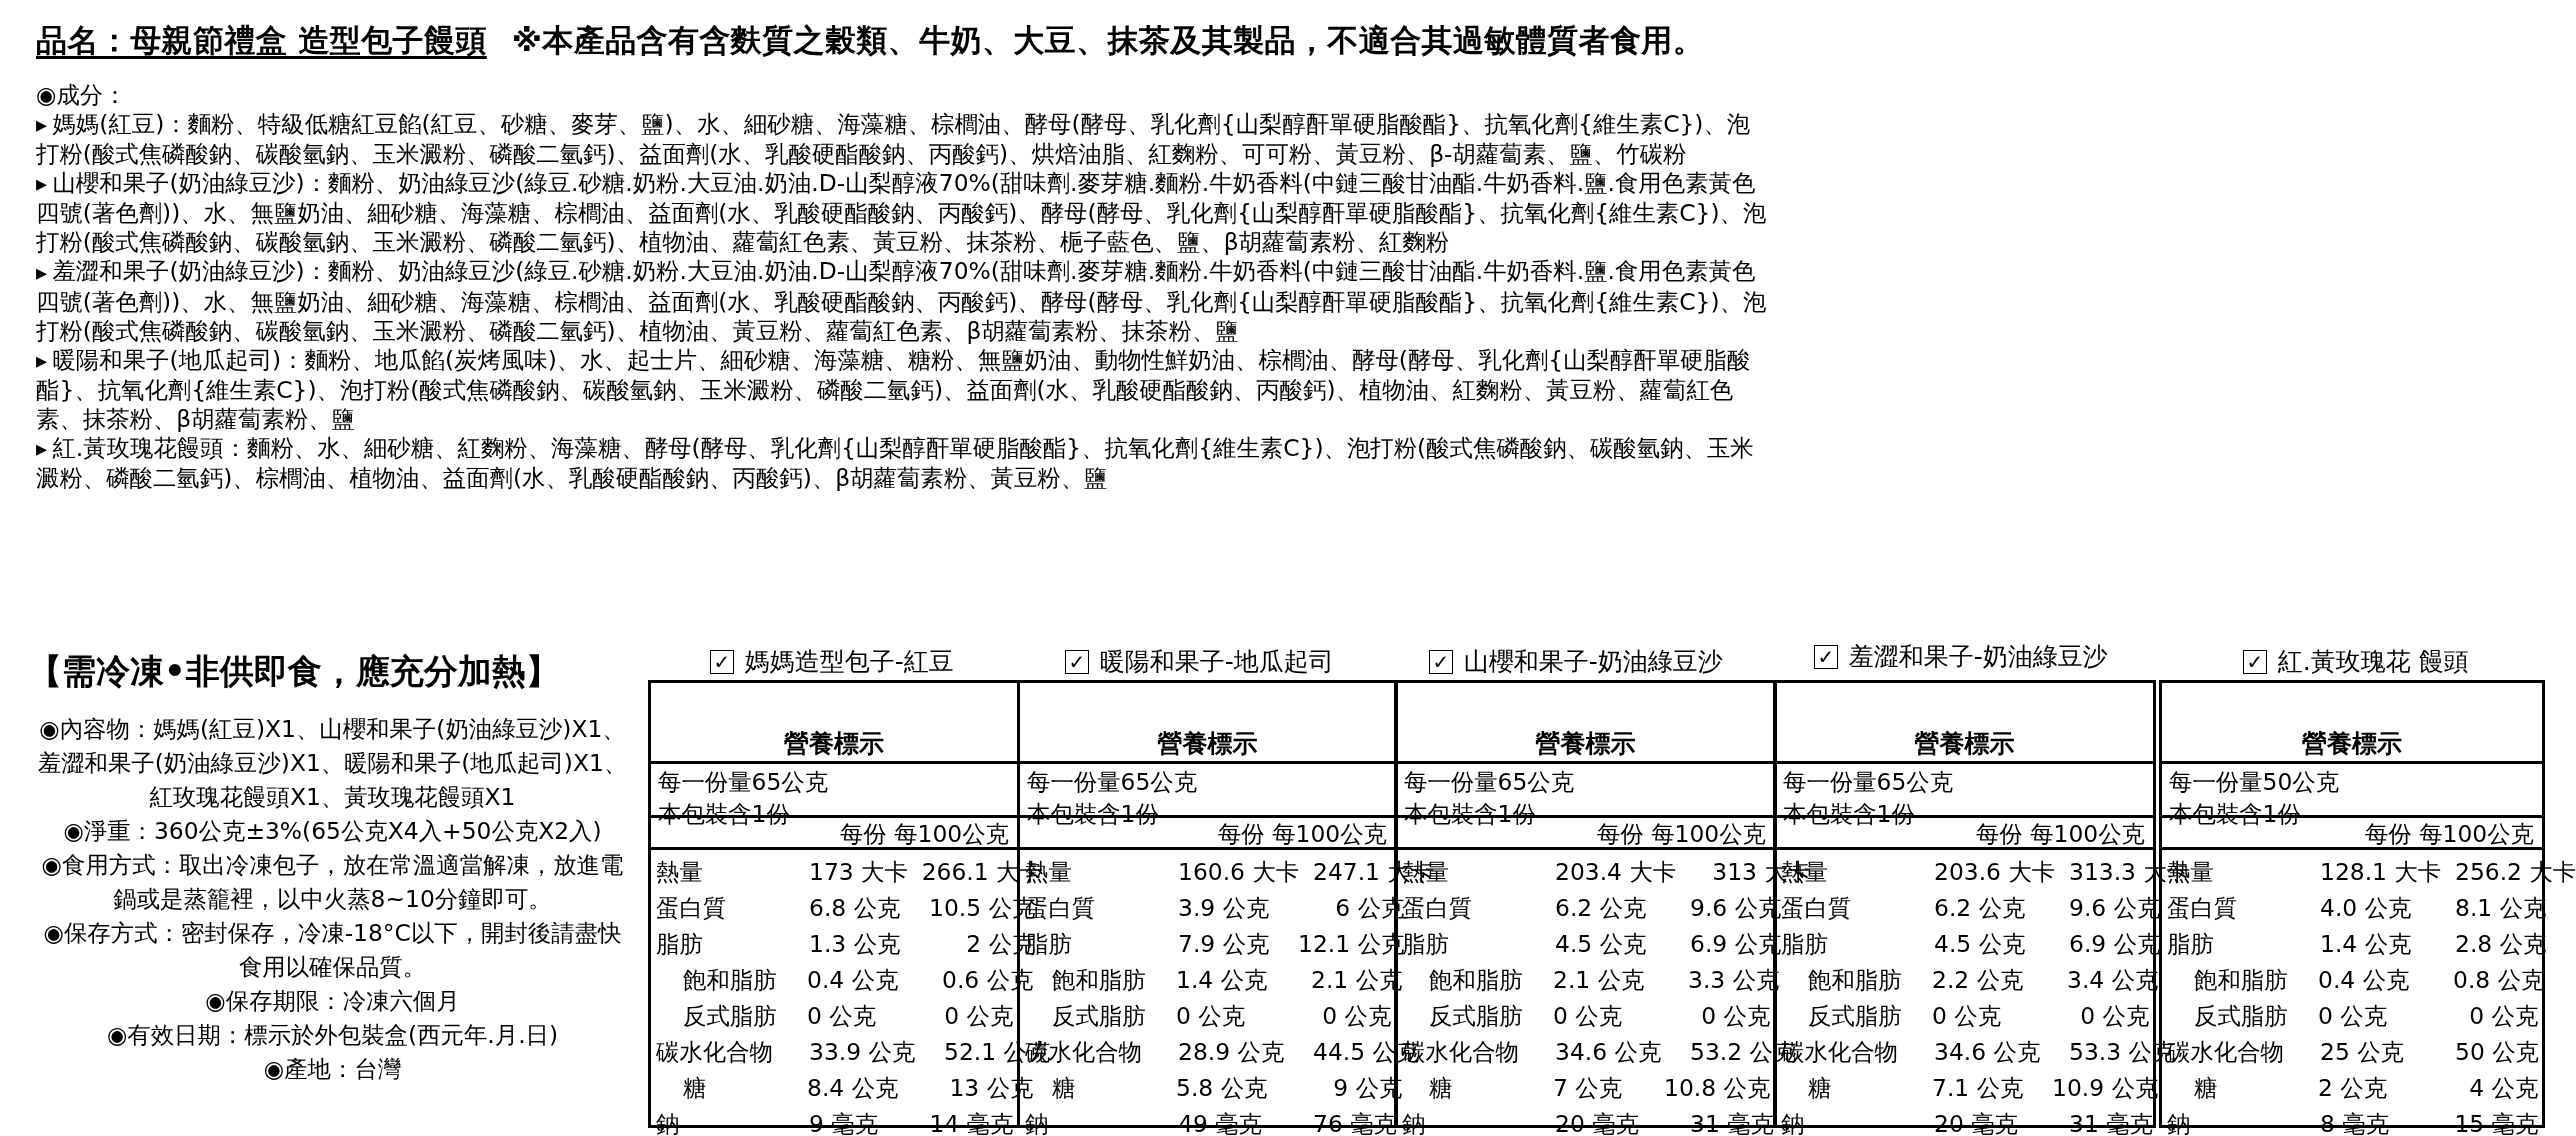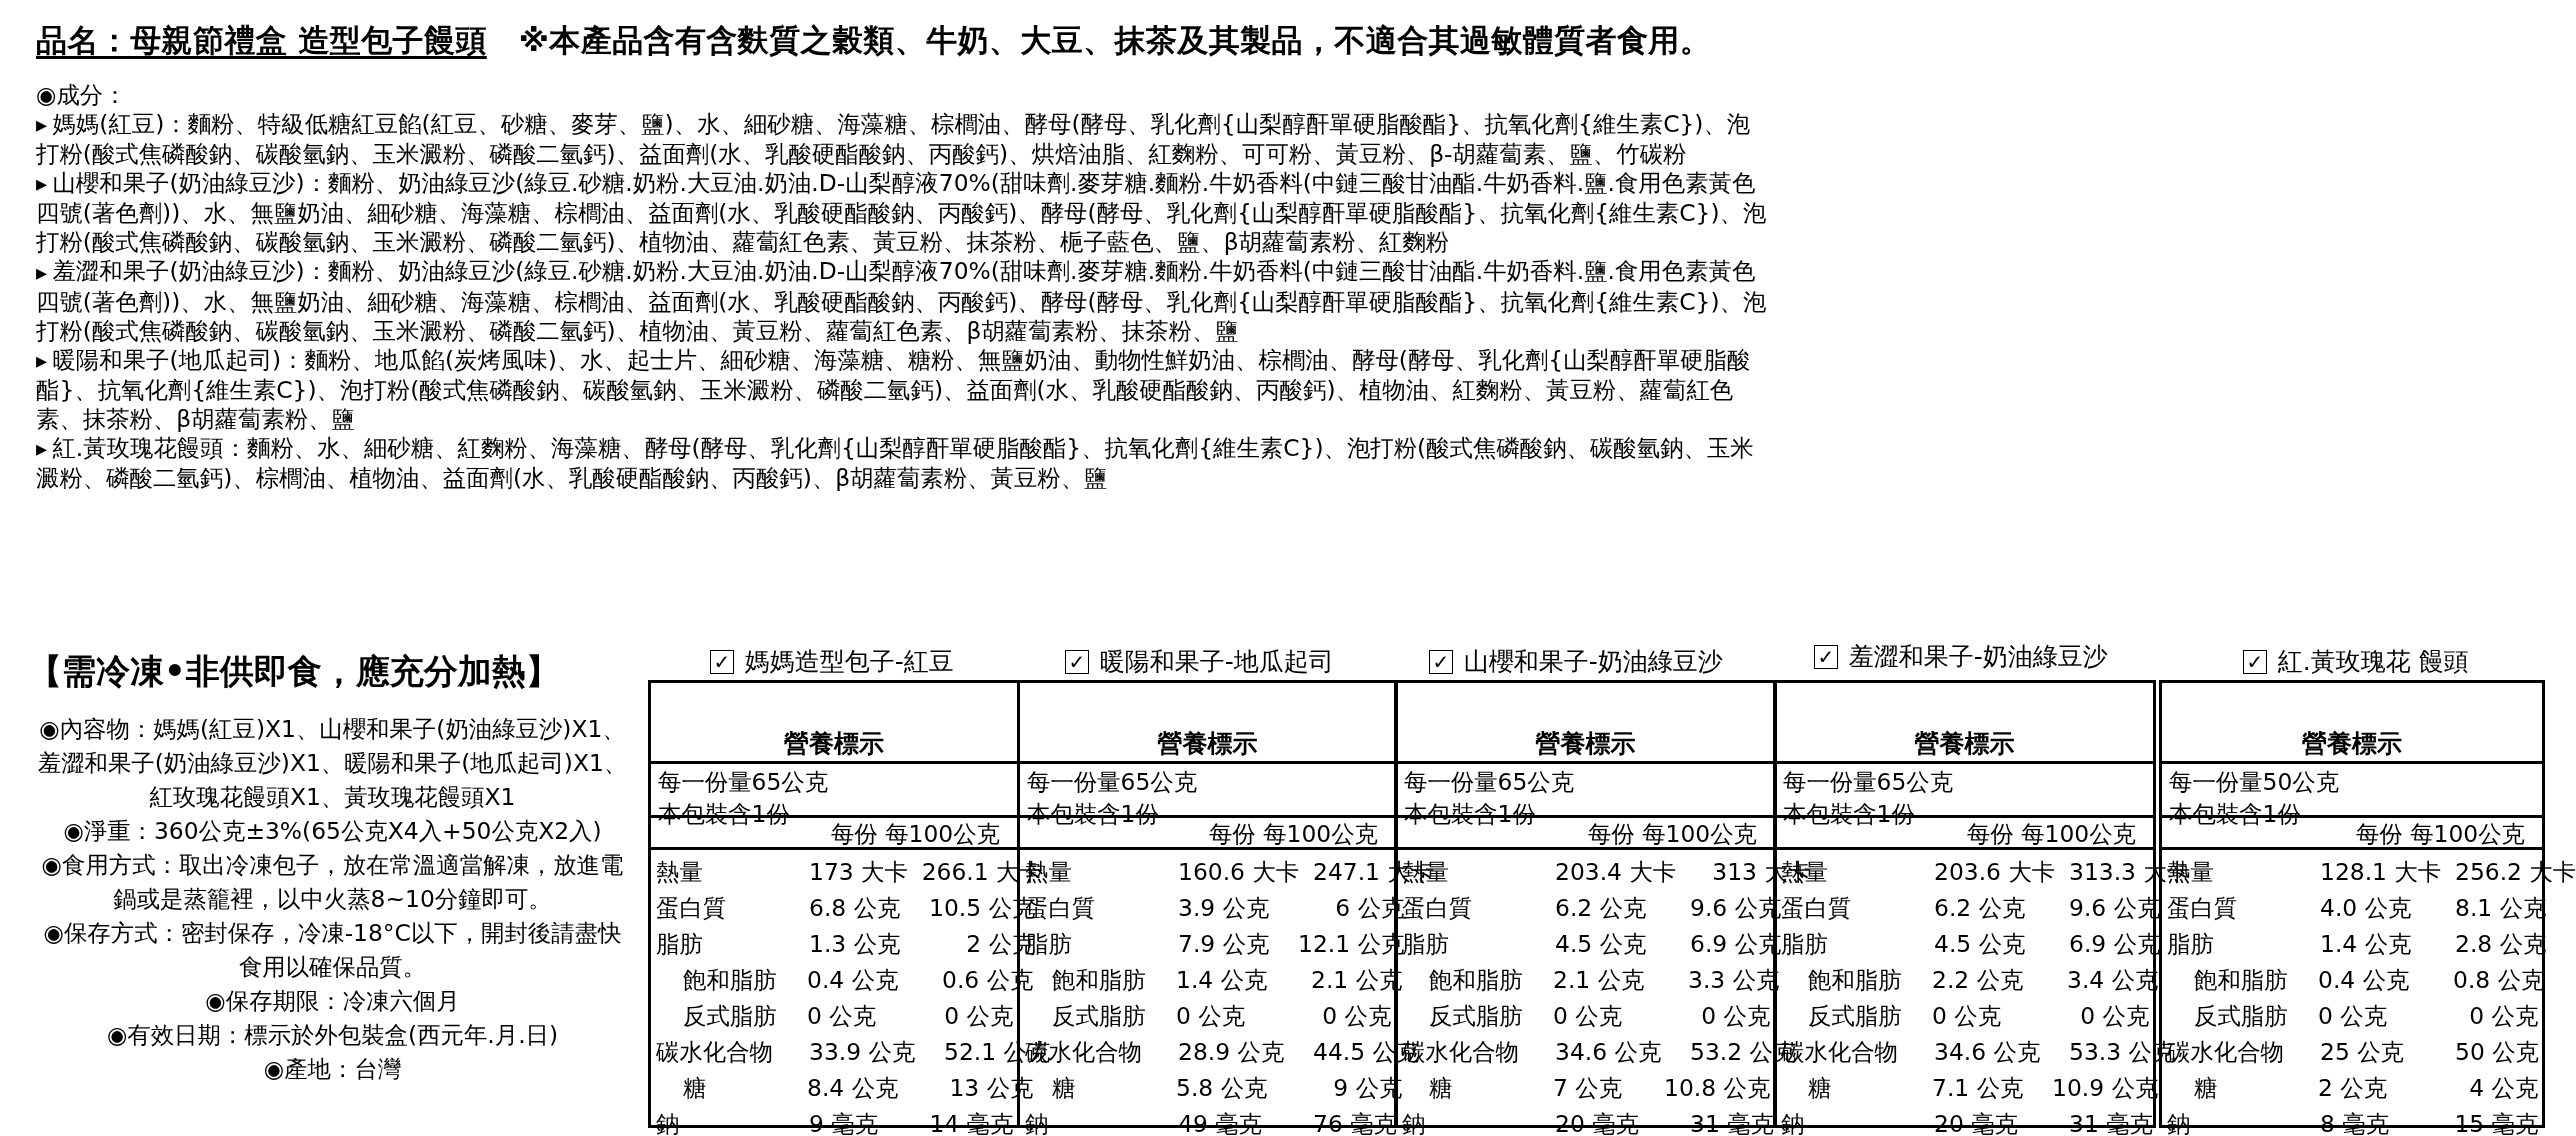--- a/index.html
+++ b/index.html
@@ -1,32 +1,32 @@
 <!DOCTYPE html>
 <html style="font-size:14.4px"><head>
 <meta charset="utf-8">
 <style>
   html, body { margin:0; padding:0; background:#ffffff; }
   body { width:2576px; height:1137px; position:relative; overflow:hidden; color:#000; font-family:"DejaVu Sans","Liberation Sans",sans-serif; }
   .title-line { position:absolute; left:36px; top:20px; font-size:31px; font-weight:bold; white-space:nowrap; letter-spacing:0.4px; }
   .title-line .name { text-decoration:underline; text-decoration-thickness:2.7px; text-underline-offset:5.4px; }
-  .title-line .warn { margin-left:32px; }
+  .title-line .warn { margin-left:25px; }
   .ingredients { position:absolute; left:36px; top:81px; width:1735px; font-size:23.4px; line-height:29px; }
   .ingredients .label { display:block; }
   .ing-item { display:block; }
   .ing-item .bullet { font-size:14.4px; margin-right:5.4px; vertical-align:1.8px; }
   .banner { position:absolute; left:28px; top:649px; font-size:34px; font-weight:bold; white-space:nowrap; }
   .info { position:absolute; left:36px; top:712px; width:593px; font-size:23.4px; line-height:34px; }
   .info-item { display:block;text-align:center; }
   .cb-label { position:absolute; top:645px; font-size:25px; white-space:nowrap; display:flex; align-items:center; }
   .cb-box { width:24px; height:24px; border:1.8px solid #000; display:inline-flex; align-items:center; justify-content:center; font-size:20px; line-height:1; margin-right:10.8px; box-sizing:border-box; }
   .ntable { position:absolute; top:680px; height:448px; border:3.6px solid #000; box-sizing:border-box; font-size:23.4px; }
   .ntable .t-title { height:34px; border-bottom:3.6px solid #000; text-align:center; font-weight:bold; font-size:25px; line-height:34px;margin-top:44px; }
   .ntable .t-serving { height:54px; border-bottom:3.6px solid #000; padding-left:7px; line-height:32px; padding-top:1.8px; box-sizing:border-box; }
-  .ntable .t-colhead { height:32px; border-bottom:3.6px solid #000; text-align:right; padding-right:17px; line-height:32px; box-sizing:border-box; }
+  .ntable .t-colhead { height:32px; border-bottom:3.6px solid #000; text-align:right; padding-right:8px; line-height:32px; box-sizing:border-box; }
   .ntable .t-body { padding-top:3.6px; }
   .nrow { display:flex; height:36px; line-height:36px; }
   .nrow .n-name { flex:0 0 153px; padding-left:5px; white-space:nowrap; }
   .nrow .n-name.indent { padding-left:32px; flex-basis:124px; }
   .nrow .n-per { flex:1; text-align:left; white-space:nowrap; }
   .nrow .n-100 { flex:0 0 135px; text-align:right; padding-right:3.6px; white-space:nowrap; }
 </style>
 </head>
 <body>
 

